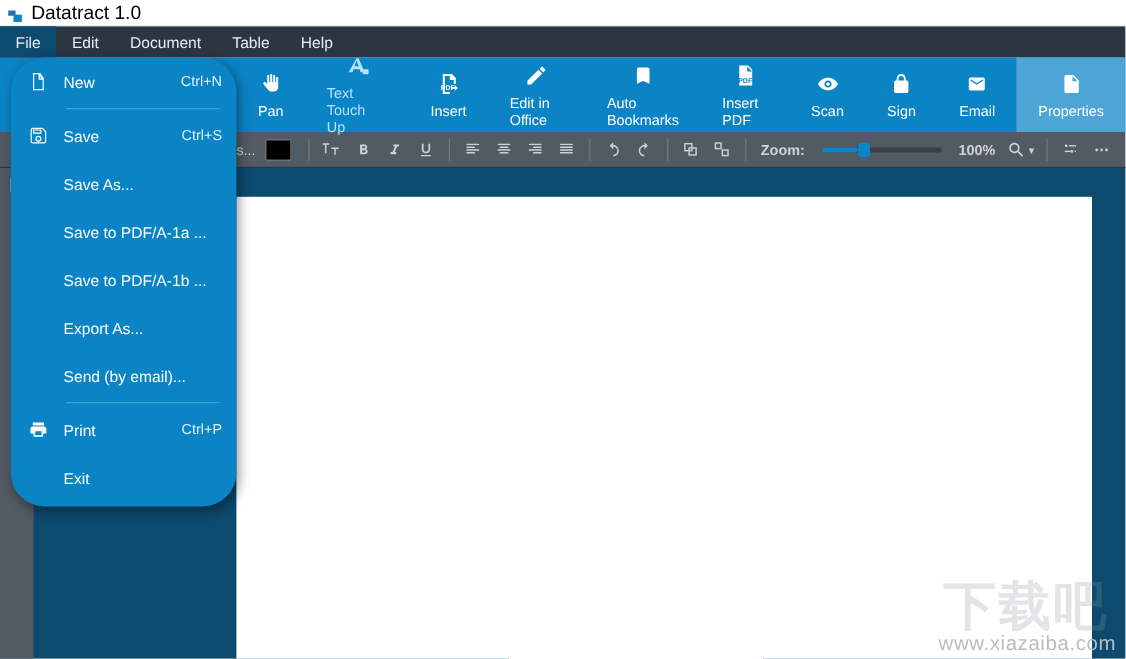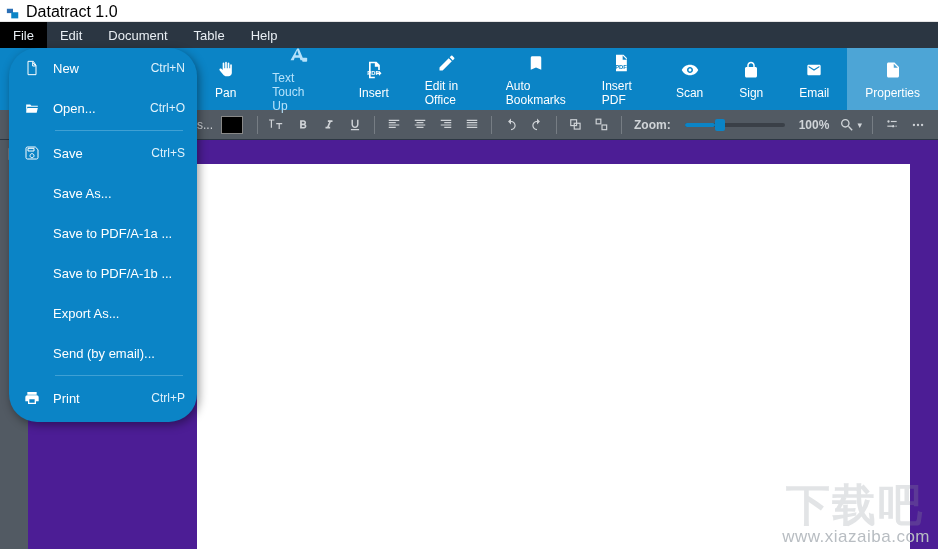--- a/index.html
+++ b/index.html
@@ -4,21 +4,21 @@
 <style>
 * { margin: 0; padding: 0; box-sizing: border-box; font-family: "Segoe UI", Tahoma, sans-serif; }
 body { width: 938px; height: 549px; background: #fff; overflow: hidden; position: relative; }
 
 .titlebar { height: 22px; background: #fff; display: flex; align-items: flex-end; padding: 0 6px; font-size: 16px; border-bottom: 1px solid #e5e5e5; }
 .titlebar .app-icon { width: 14px; height: 14px; margin-right: 6px; display: flex; }
 .titlebar .app-icon svg { width: 14px; height: 14px; }
 
 .menubar { height: 26px; background: #2b3642; display: flex; align-items: stretch; color: #e8eef3; font-size: 13px; }
 .menubar .menu-item { padding: 0 13px; display: flex; align-items: center; cursor: pointer; }
-.menubar .menu-item.active { background: #000000; }
+.menubar .menu-item.active { background: #0c4a6e; }
 
 .ribbon { height: 62px; background: #0b84c6; display: flex; align-items: stretch; }
 .ribbon-left { width: 197px; flex-shrink: 0; }
 .ribbon-item { display: flex; flex-direction: column; align-items: center; justify-content: center; padding: 0 18px; color: #fff; font-size: 12px; cursor: pointer; }
 .ribbon-item.sel { color: #b6e2fb; }
 .ribbon-item .icon { height: 22px; display: flex; align-items: center; justify-content: center; margin-bottom: 5px; }
 .ribbon-item:last-child { background: #4da5d6; }
 .ribbon-item svg { fill: #fff; }
 .ribbon-item.sel svg { fill: #b6e2fb; }
 
@@ -26,21 +26,21 @@
 .toolbar2 .left-spacer { width: 197px; flex-shrink: 0; }
 .tb-btn { height: 22px; min-width: 22px; display: flex; align-items: center; justify-content: center; margin: 0 2px; cursor: pointer; padding: 0 2px; }
 .tb-sep { width: 1px; height: 18px; background: #767d84; margin: 0 6px; }
 .tb-btn svg { fill: #cfd3d7; }
 .tb-btn.color-box { width: 18px; height: 18px; background: #000; border: 1px solid #888; margin: 0 8px 0 2px; }
 .tb-label { margin: 0 6px; font-weight: bold; }
 .zoom-slider { width: 100px; height: 4px; background: #3a4048; position: relative; margin: 0 8px; border-radius: 2px; }
 .zoom-track { position: absolute; left: 0; top: 0; height: 4px; background: #0b84c6; border-radius: 2px; }
 .zoom-thumb { position: absolute; top: -4px; width: 10px; height: 12px; background: #0b84c6; border-radius: 2px; }
 
-.workspace { position: absolute; top: 140px; left: 0; right: 0; bottom: 0; background: #4c1d95; }
+.workspace { position: absolute; top: 140px; left: 0; right: 0; bottom: 0; background: #0c4a6e; }
 .doc-page { position: absolute; left: 197px; top: 24px; right: 28px; bottom: 0; background: #fff; }
 .side-strip { position: absolute; left: 0; top: 0; width: 28px; bottom: 0; background: #525a63; display: flex; flex-direction: column; }
 .side-btn { width: 28px; height: 28px; display: flex; align-items: center; justify-content: center; cursor: pointer; }
 .side-btn svg { fill: #cfd3d7; }
 
 .file-dropdown { position: absolute; left: 9px; top: 48px; width: 188px; background: #0b84c6; color: #fff; font-size: 13px; z-index: 100; box-shadow: 2px 3px 10px rgba(0,0,0,0.4); padding-bottom: 4px; border-radius: 28px; }
 .fd-row { display: flex; align-items: center; height: 40px; padding: 0 12px; cursor: pointer; }
 .fd-row .fd-icon { width: 22px; display: flex; align-items: center; justify-content: center; }
 .fd-row .fd-label { flex: 1; padding-left: 10px; }
 .fd-row .fd-shortcut { font-size: 12px; color: #e0f2fc; }
@@ -303,29 +303,20 @@
 <div class="file-dropdown">
   <div class="fd-row">
     <span class="fd-icon">
         <svg width="16" height="18" viewBox="0 0 24 24">
           <path d="M14 2H6v20h12V8l-4-6zm-1 7V3.5L17.5 9H13z" fill="none" stroke="#fff" stroke-width="1.5"></path>
         </svg>
       </span>
     <span class="fd-label">New</span>
     <span class="fd-shortcut">Ctrl+N</span>
   </div>
-  <div class="fd-row">
-    <span class="fd-icon">
-        <svg width="18" height="14" viewBox="0 0 24 24">
-          <path d="M2 6h7l2 2h11v2H4l-2 10V6zm2 6h18l-2 8H2l2-8z"></path>
-        </svg>
-      </span>
-    <span class="fd-label">Open...</span>
-    <span class="fd-shortcut">Ctrl+O</span>
-  </div>
   <div class="fd-sep"></div>
   <div class="fd-row">
     <span class="fd-icon">
         <svg width="16" height="16" viewBox="0 0 24 24">
           <path d="M17 3H5c-1.1 0-2 .9-2 2v14c0 1.1.9 2 2 2h14c1.1 0 2-.9 2-2V7l-4-4zm-5 16c-1.7 0-3-1.3-3-3s1.3-3 3-3 3 1.3 3 3-1.3 3-3 3zm3-10H6V5h9v4z" fill="none" stroke="#fff" stroke-width="1.5"></path>
         </svg>
       </span>
     <span class="fd-label">Save</span>
     <span class="fd-shortcut">Ctrl+S</span>
   </div>
@@ -347,13 +338,16 @@
   <div class="fd-sep"></div>
   <div class="fd-row">
     <span class="fd-icon">
         <svg width="18" height="16" viewBox="0 0 24 24">
           <path d="M19 8H5c-1.7 0-3 1.3-3 3v6h4v4h12v-4h4v-6c0-1.7-1.3-3-3-3zm-3 11H8v-5h8v5zm3-12H5V3h14v4z"></path>
         </svg>
       </span>
     <span class="fd-label">Print</span>
     <span class="fd-shortcut">Ctrl+P</span>
   </div>
+  <div class="fd-row no-icon">
+    <span class="fd-label">Exit</span>
+  </div>
 </div>
 
 </body></html>

